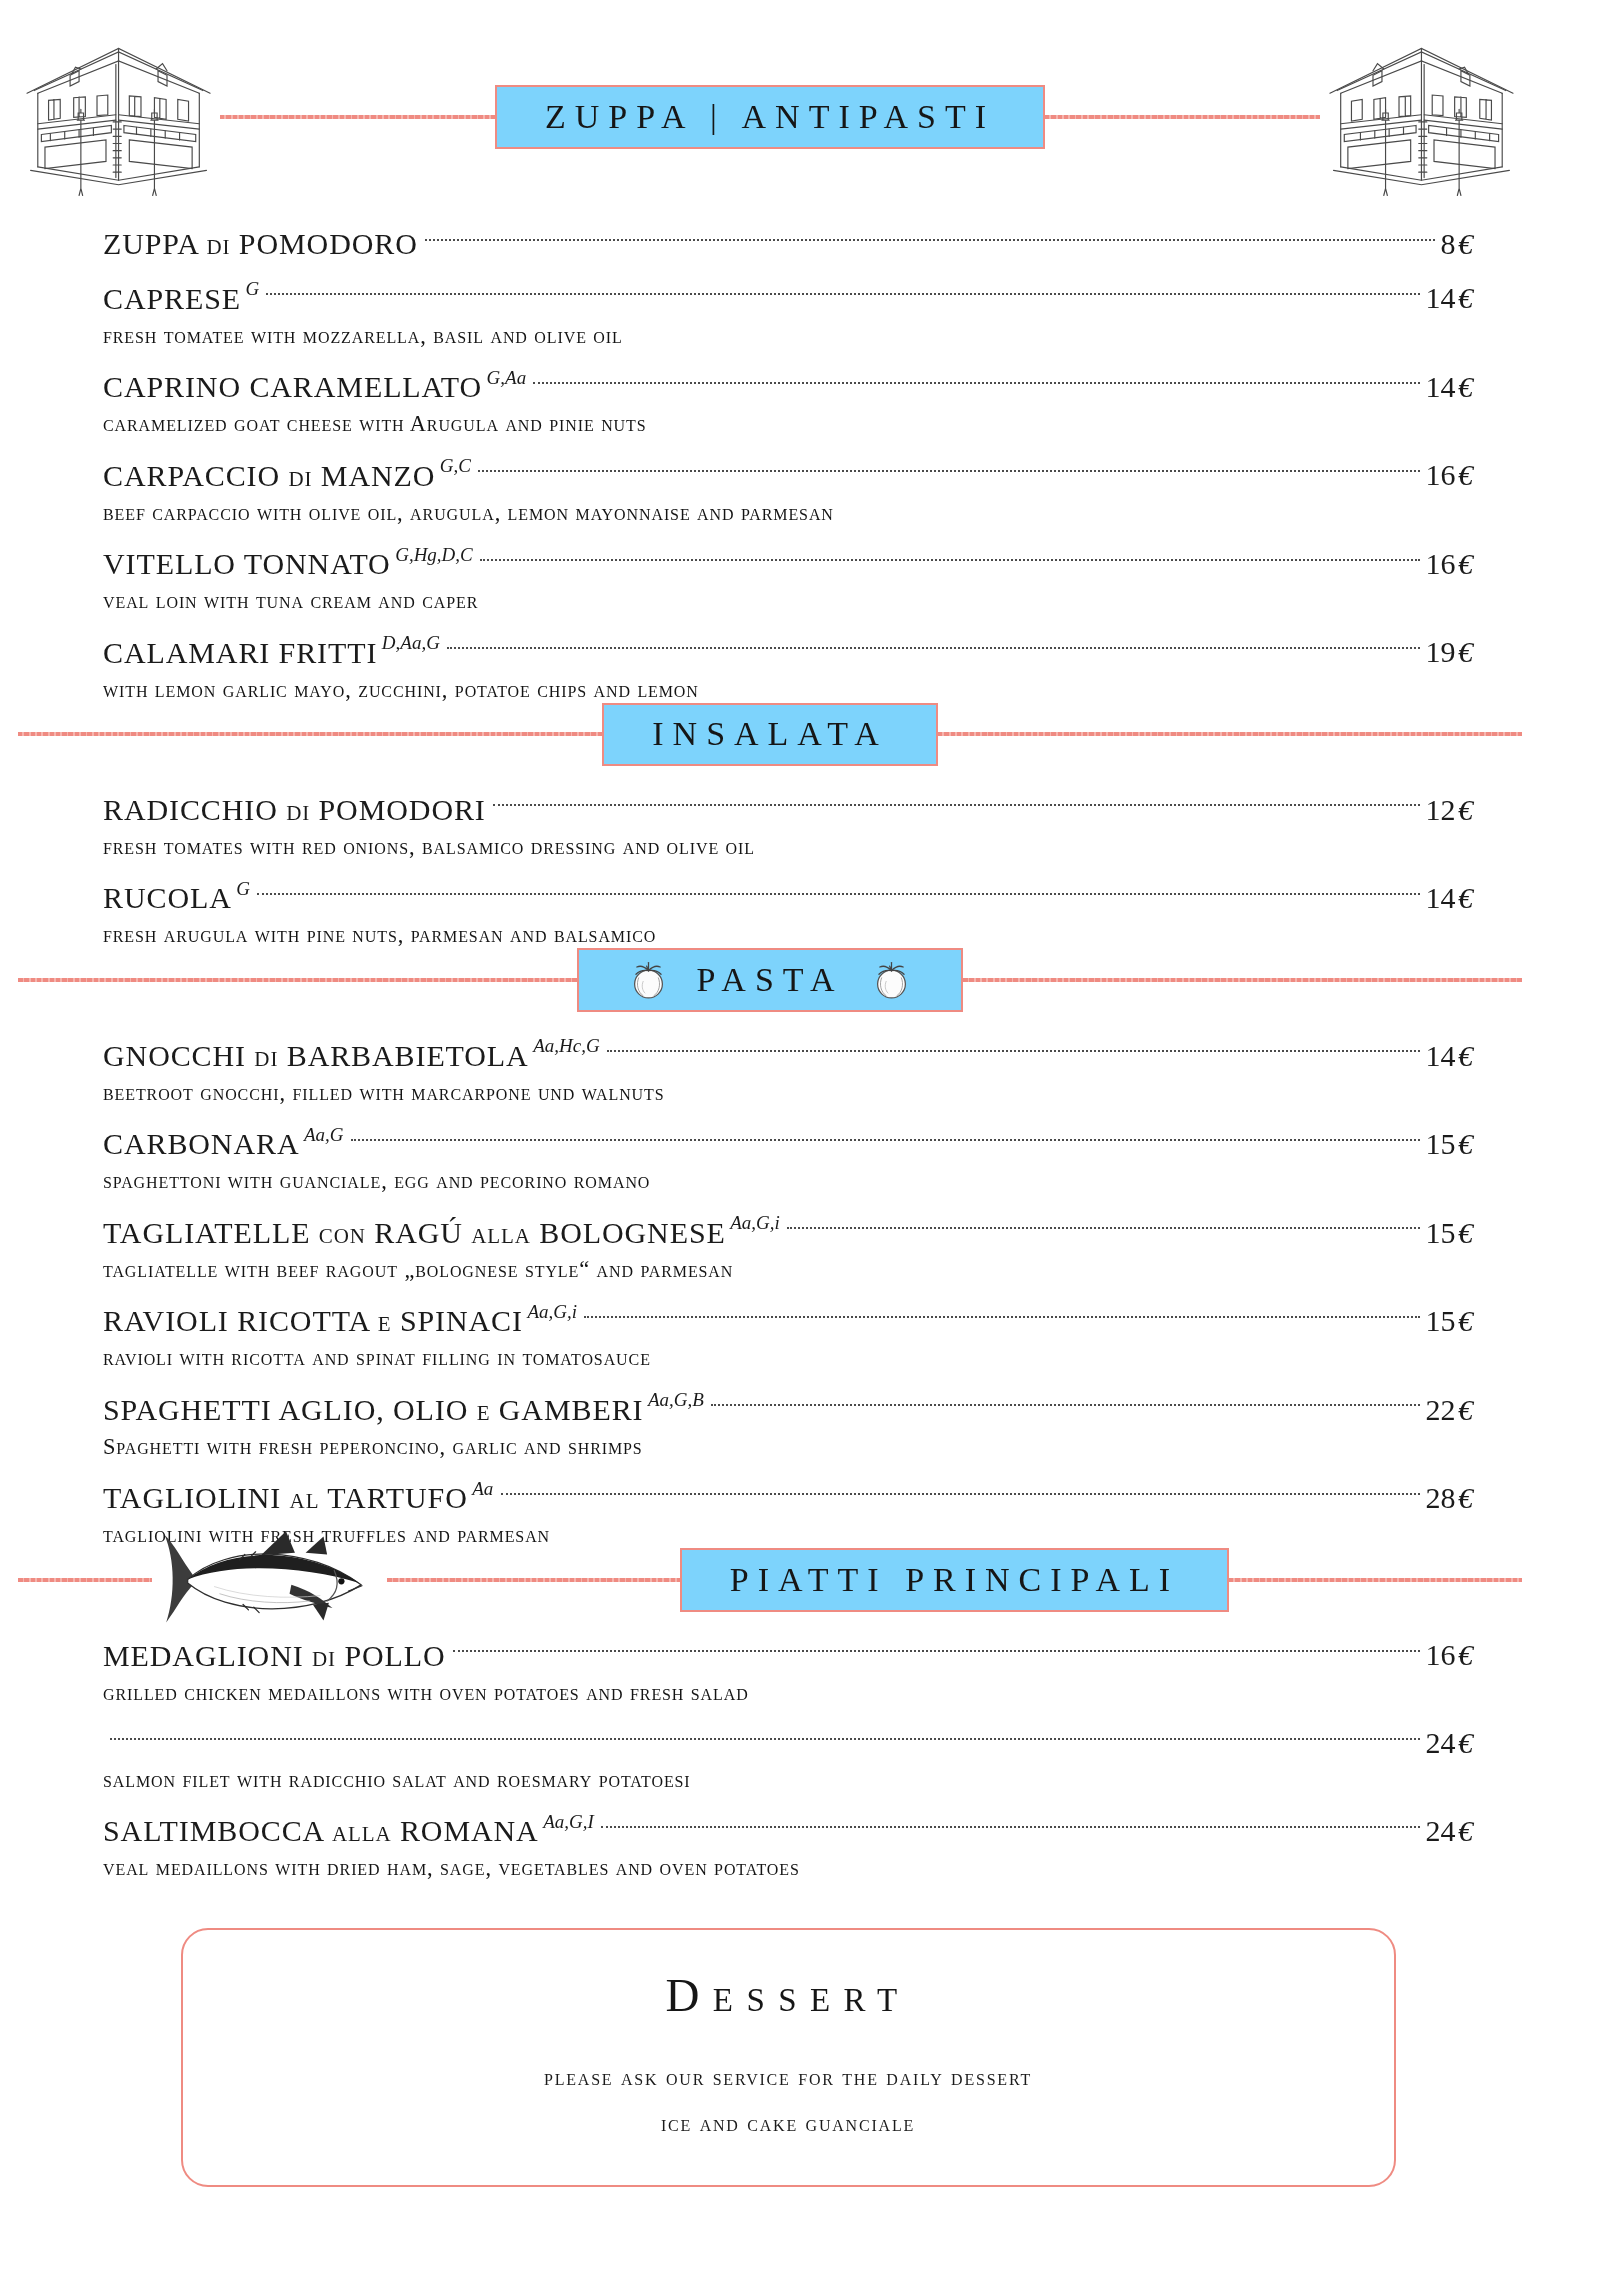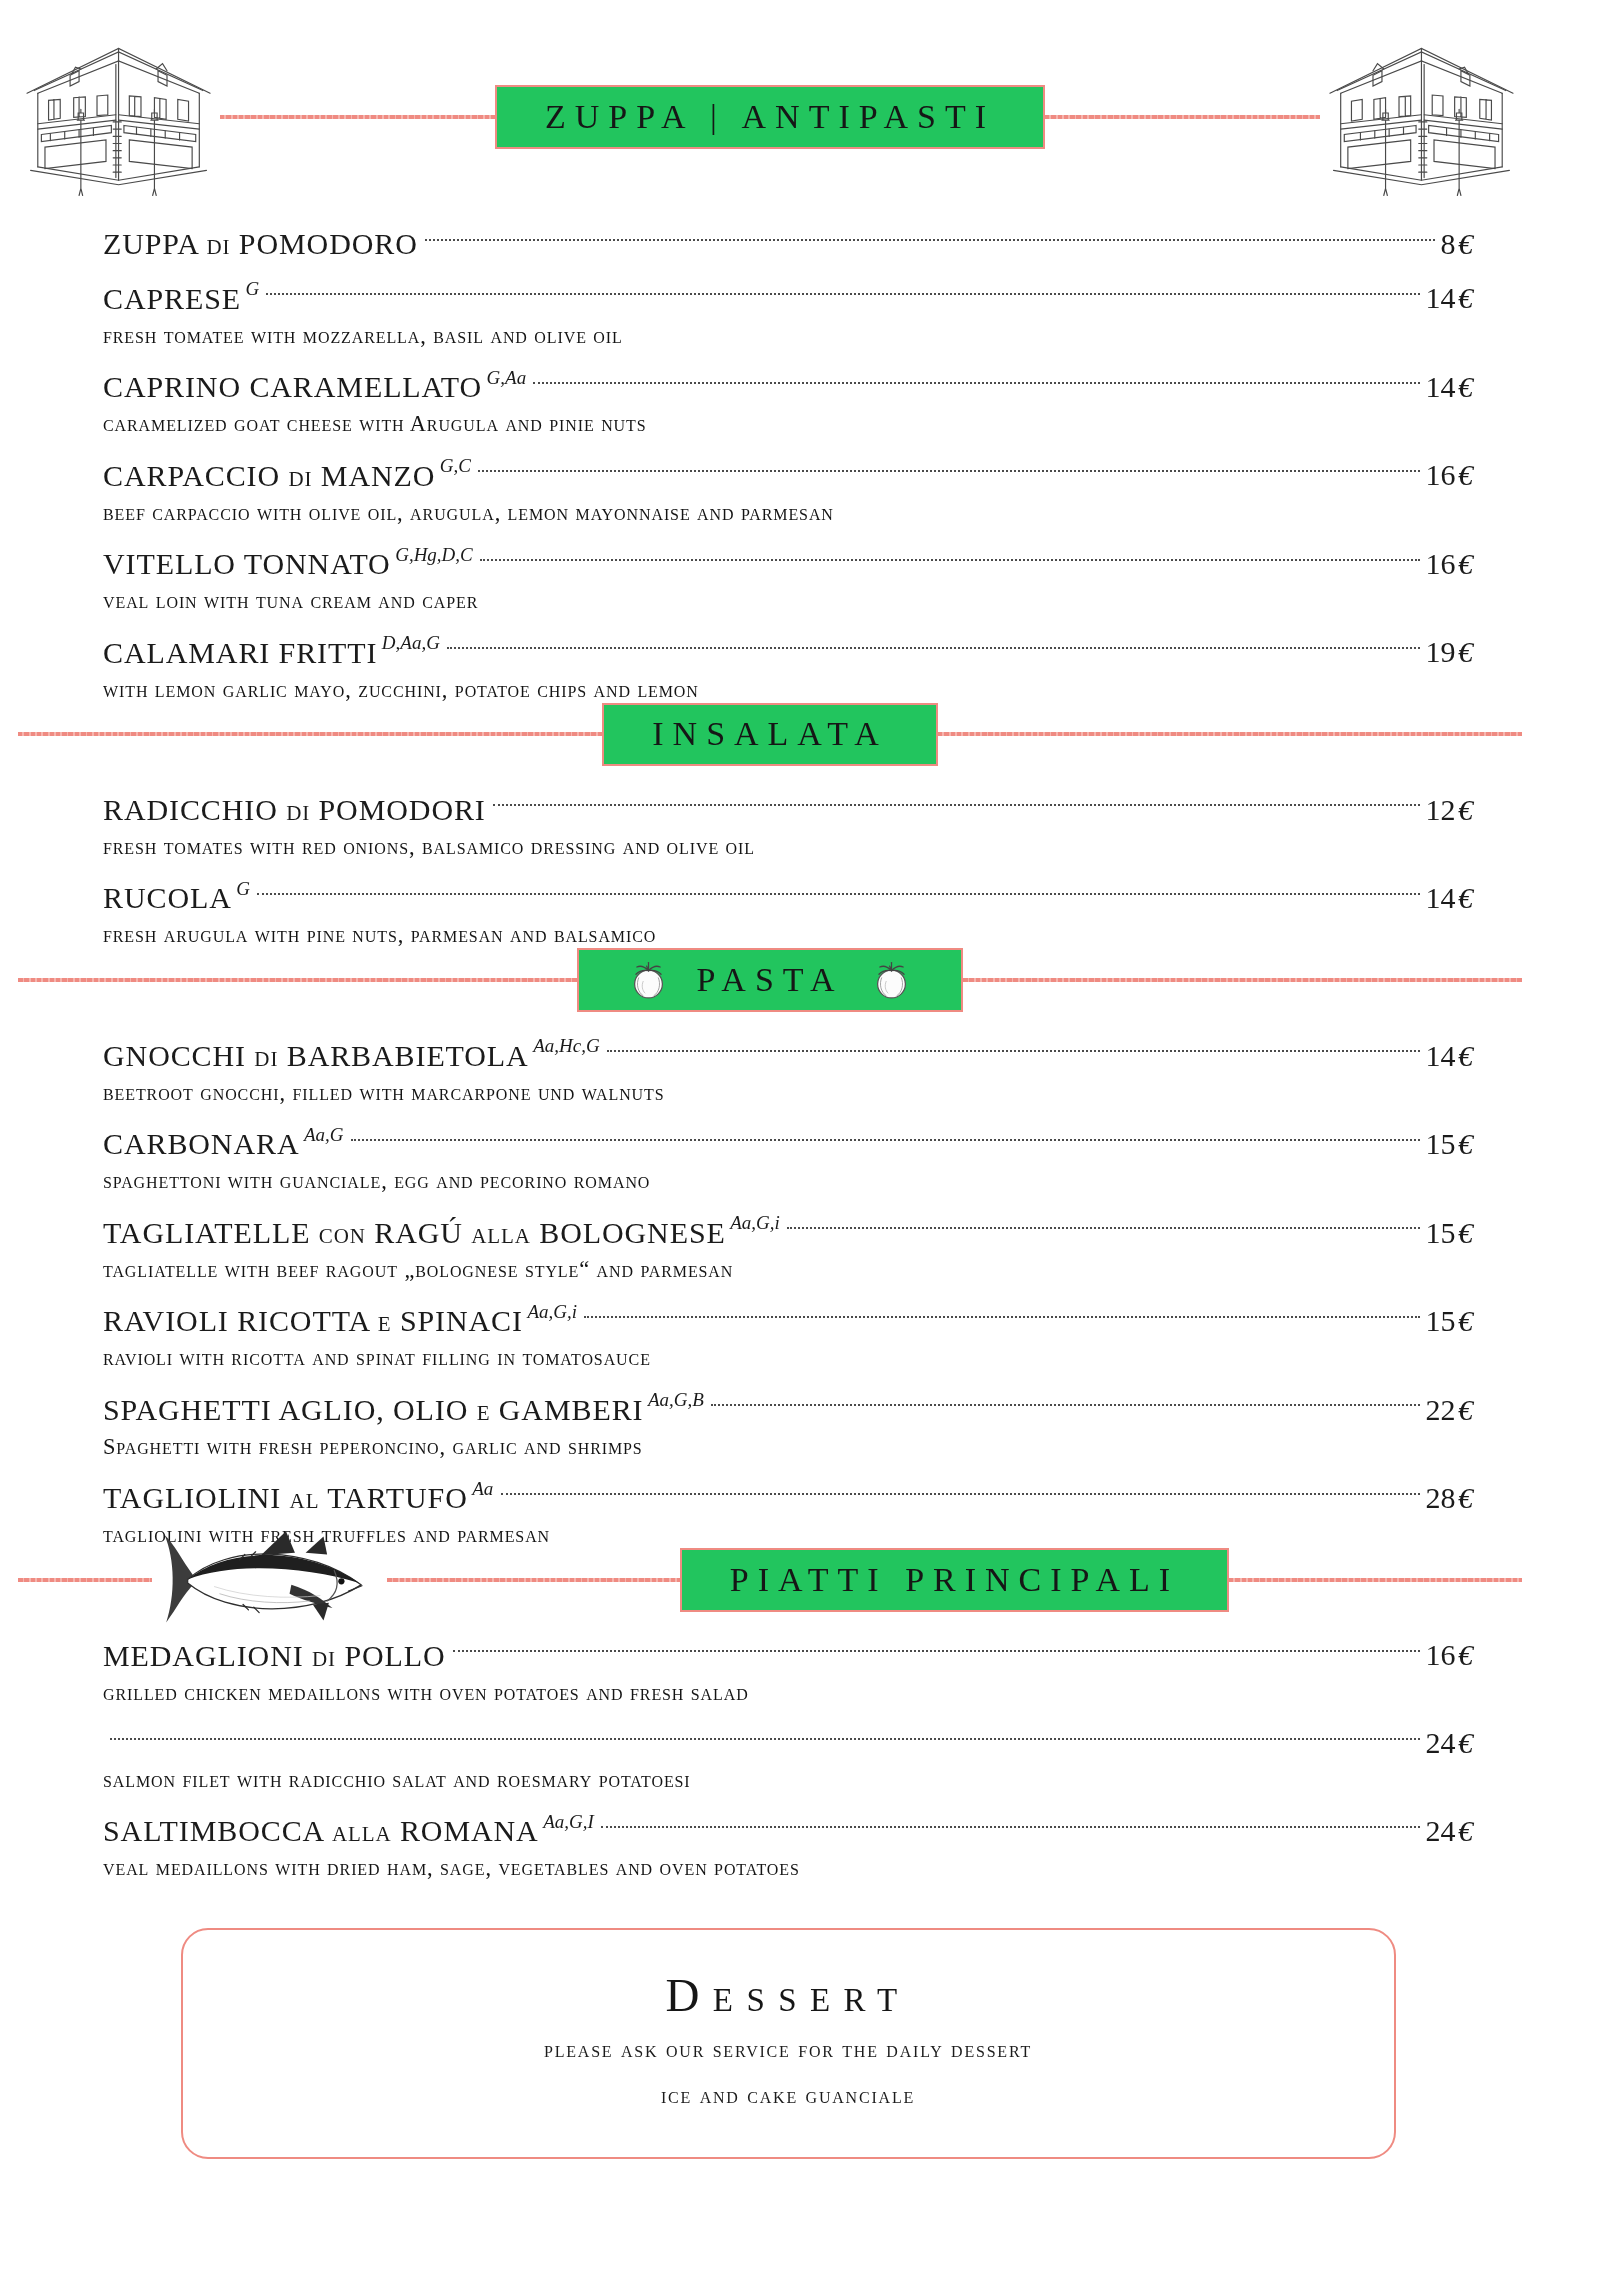--- a/index.html
+++ b/index.html
@@ -20,21 +20,21 @@
     margin:16px -49px 27px -85px;
   }
   .banner:first-child { margin-top:0; }
   .banner-line {
     flex:1 1 auto; height:3.6px;
     background:repeating-linear-gradient(90deg,#ef8b82 0 4.5px,#f6b5ae 4.5px 6.3px);
   }
   .banner-line.fixed { flex:0 0 134px; }
   .banner-box {
     border:2.7px solid #ef8b82;
-    background:#22c55e;
+    background:#7dd3fc;
     padding:10.7px 48px;
     display:flex; align-items:center; gap:27px;
   }
   .banner-title {
     margin:0; font-weight:normal;
     font-size:34px; letter-spacing:9px;
     font-variant:small-caps;
     white-space:nowrap;
     color:#161616;
   }
@@ -79,21 +79,21 @@
     border:2.7px solid #ef8b82; border-radius:27px;
     text-align:center; padding:38px 27px 48px;
   }
   .dessert-title {
     margin:0; font-weight:normal;
     font-size:47px; letter-spacing:13.4px;
     font-variant:small-caps; color:#161616;
   }
   .dessert-line {
     font-size:23px; font-variant:small-caps;
-    letter-spacing:1.8px; margin-top:15px;
+    letter-spacing:1.8px; margin-top:43px;
   }
   .dessert-line + .dessert-line { margin-top:19.7px; }
 </style>
 </head>
 <body>
 
 <main>
   <section class="menu-section">
     <div class="banner">
         <span class="building-icon">

